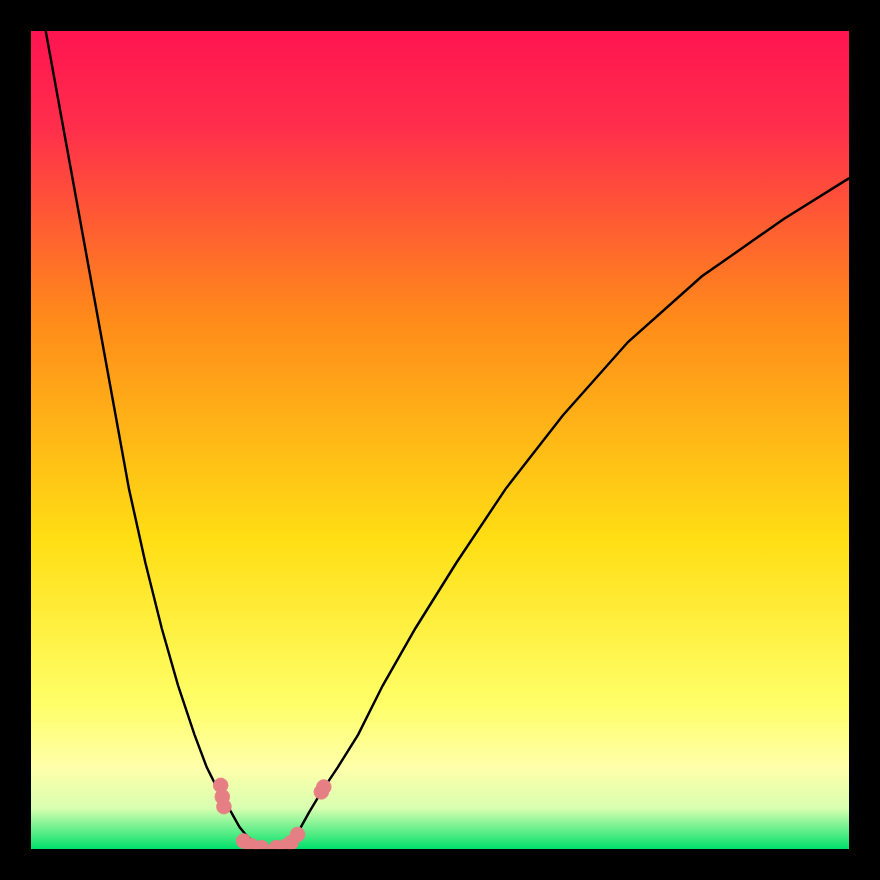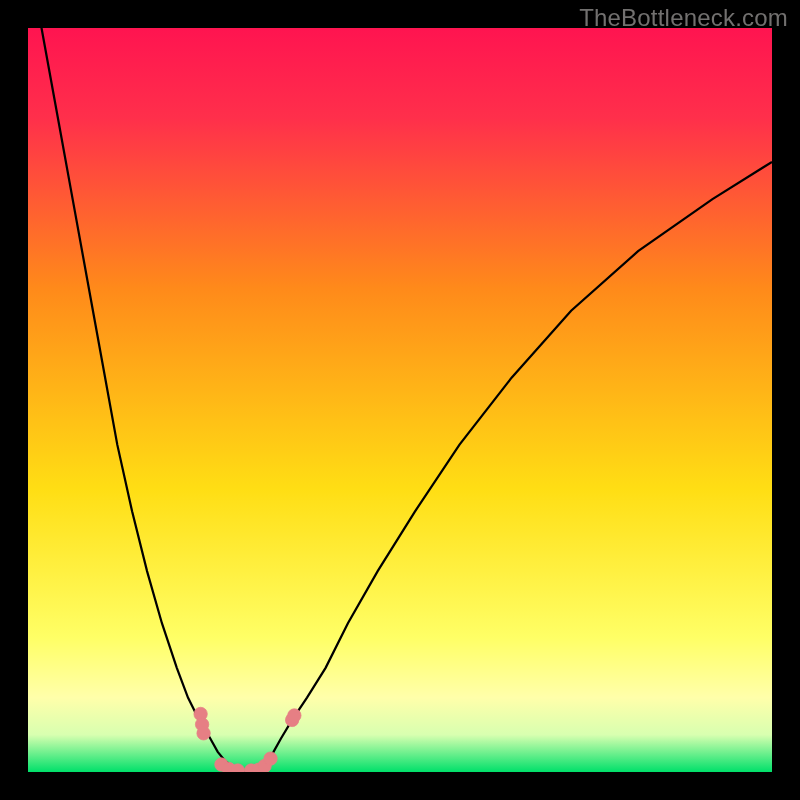--- a/index.html
+++ b/index.html
@@ -86,14 +86,13 @@
           <circle cx="31" cy="99.7" r="0.9" fill="#e67f84" stroke="#e67f84" stroke-width="0.1"></circle>
           <circle cx="31.8" cy="99.2" r="0.9" fill="#e67f84" stroke="#e67f84" stroke-width="0.1"></circle>
           <circle cx="32.6" cy="98.2" r="0.9" fill="#e67f84" stroke="#e67f84" stroke-width="0.1"></circle>
           <circle cx="35.5" cy="93" r="0.9" fill="#e67f84" stroke="#e67f84" stroke-width="0.1"></circle>
           <circle cx="35.8" cy="92.4" r="0.9" fill="#e67f84" stroke="#e67f84" stroke-width="0.1"></circle>
         </g>
     </svg>
 
   </div>
 
-  <div class="watermark">TheBottleneck.com</div>
 </div>
 
 </body></html>

